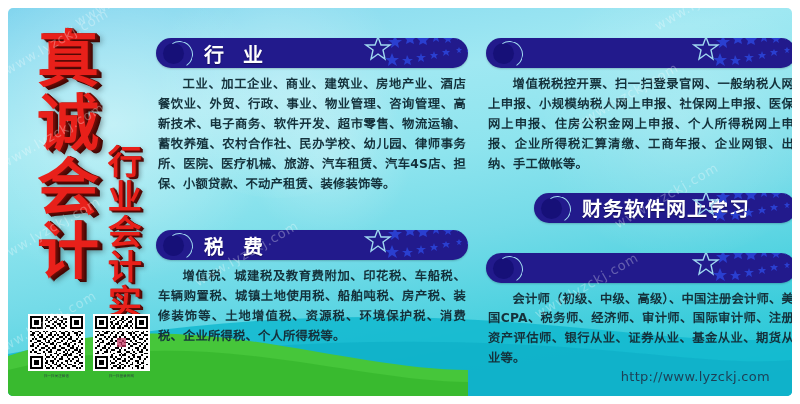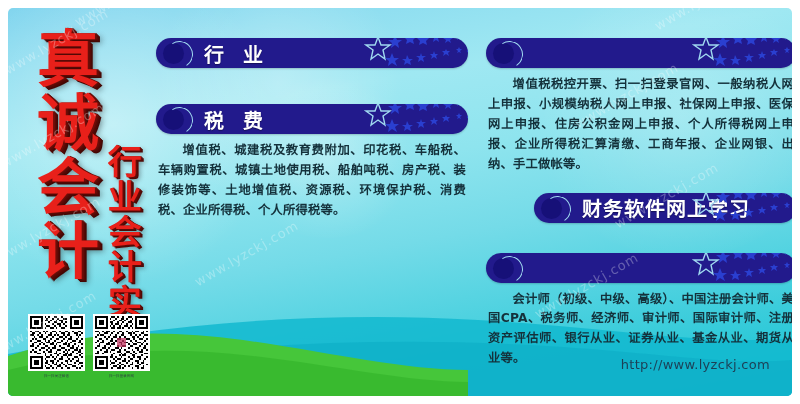--- a/index.html
+++ b/index.html
@@ -125,21 +125,21 @@
     color:#14313b;
     text-align:justify;
     text-indent:2em;
     font-family:"DejaVu Sans","Liberation Sans",sans-serif;
     font-weight:bold;
     letter-spacing:.2px;
   }
 
   
   #site-url{
-    position:absolute;right:22px;bottom:24px;
+    position:absolute;right:22px;bottom:12px;
     font-size:13px;color:#1d3f55;
     font-family:"DejaVu Sans","Liberation Sans",sans-serif;
     letter-spacing:.3px;
   }
 
   
   .wm{
     position:absolute;
     color:rgba(255,255,255,.30);
     font-size:13px;
@@ -622,20 +622,21 @@
               <polygon points="70,18 71,21 74,21 72,23 73,26 70,24 67,26 68,23 66,21 69,21"></polygon>
               <polygon points="82,16 83,18 86,18 84,20 85,23 82,21 79,23 80,20 78,18 81,18"></polygon>
               <polygon points="95,14 96,16 98,16 96,18 97,20 95,19 93,20 94,18 92,16 94,16"></polygon>
               <circle cx="106" cy="8" r="1.6"></circle>
                 <circle cx="112" cy="14" r="1.2"></circle>
               <circle cx="104" cy="18" r="1.2"></circle>
                 <circle cx="116" cy="6" r="1.2"></circle>
             </g>
           </svg>
         </div>
+        <div class="para">工业、加工企业、商业、建筑业、房地产业、酒店餐饮业、外贸、行政、事业、物业管理、咨询管理、高新技术、电子商务、软件开发、超市零售、物流运输、蓄牧养殖、农村合作社、民办学校、幼儿园、律师事务所、医院、医疗机械、旅游、汽车租赁、汽车4S店、担保、小额贷款、不动产租赁、装修装饰等。</div>
       </div>
 
       <div class="section" style="margin-top:36px;">
         <div class="bar">
           <div class="bar-circle"></div>
           <div class="bar-arc"></div>
           <div class="bar-label">税 费</div>
           <svg class="stars" viewBox="0 0 130 42">
             <g fill="#2a3fd0">
               <polygon points="14,4 17,12 26,12 19,17 21,26 14,21 7,26 9,17 2,12 11,12" fill="none" stroke="#9fd8ef" stroke-width="1.4"></polygon>

